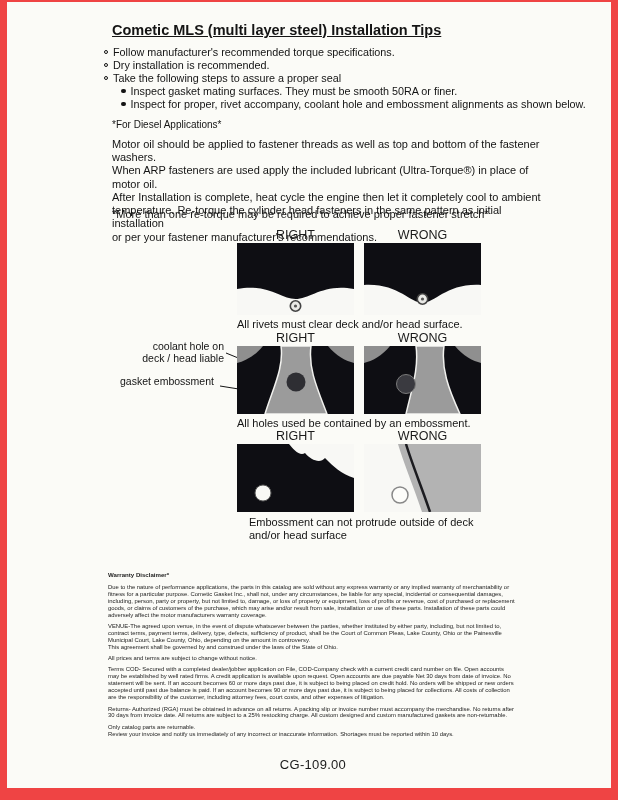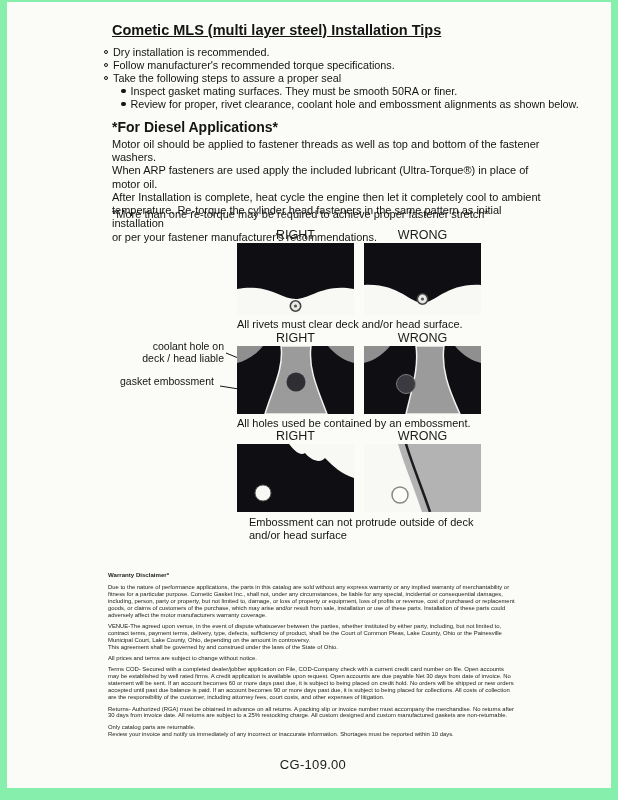--- a/index.html
+++ b/index.html
@@ -1,31 +1,31 @@
 <!DOCTYPE html>
 <html><head>
 <meta charset="utf-8">
 <style>
   * { margin:0; padding:0; box-sizing:border-box; }
   html,body { width:618px; height:800px; }
   body { font-family:"Liberation Sans", sans-serif; color:#141414; background:#2b2b2b; }
-  .frame { position:relative; width:618px; height:800px; background:#86efac; overflow:hidden; }
+  .frame { position:relative; width:618px; height:800px; background:#ef4444; overflow:hidden; }
   .sheet { position:absolute; left:7px; top:2px; right:7px; bottom:12px; background:#fbfbf7; }
 
   .title { position:absolute; left:112px; top:22px; font-size:14.5px; font-weight:bold;
            text-decoration:underline; }
 
   .tips { position:absolute; left:104px; top:46px; list-style:none; }
   .tip { display:flex; align-items:flex-start; gap:5px; height:13px; font-size:10.8px; }
   .tip.sub { margin-left:17px; }
   .mk { flex:0 0 auto; width:4px; height:4px; border-radius:50%; margin-top:3.5px; }
   .mk.hollow { border:1px solid #141414; }
   .mk.filled { background:#141414; width:4.5px; height:4.5px; }
 
-  .h2 { position:absolute; left:112px; top:119px; font-size:14px; font-weight:bold; }
+  .h2 { position:absolute; left:112px; top:119px; font-size:10px; font-weight:normal; }
   .body-text { position:absolute; left:112px; width:430px; font-size:11px; line-height:13.2px;
                white-space:pre-line; }
 
   .colhead { position:absolute; width:117px; text-align:center; font-size:12.5px; color:#1a1a1a; }
   .diagram { position:absolute; width:117px; display:block; }
   .caption { position:absolute; font-size:11px; line-height:13px; white-space:pre-line; }
   .callout { position:absolute; font-size:10.5px; line-height:11.5px; white-space:pre-line; }
   .connectors { position:absolute; left:180px; top:340px; pointer-events:none; }
 
   .disclaimer { position:absolute; left:108px; top:572px; width:408px;
@@ -40,37 +40,37 @@
 <body>
 
 <div class="frame">
   <div class="sheet"></div>
 
   <h1 class="title">Cometic MLS (multi layer steel) Installation Tips</h1>
 
   <ul class="tips">
     <li class="tip">
       <span class="mk hollow"></span>
-      <span>Dry installation is recommended.</span>
+      <span>Follow manufacturer's recommended torque specifications.</span>
     </li>
     <li class="tip">
       <span class="mk hollow"></span>
-      <span>Follow manufacturer's recommended torque specifications.</span>
+      <span>Dry installation is recommended.</span>
     </li>
     <li class="tip">
       <span class="mk hollow"></span>
       <span>Take the following steps to assure a proper seal</span>
     </li>
     <li class="tip sub">
       <span class="mk filled"></span>
       <span>Inspect gasket mating surfaces.  They must be smooth 50RA or finer.</span>
     </li>
     <li class="tip sub">
       <span class="mk filled"></span>
-      <span>Review for proper, rivet clearance, coolant hole and embossment alignments as shown below.</span>
+      <span>Inspect for proper, rivet accompany, coolant hole and embossment alignments as shown below.</span>
     </li>
   </ul>
 
   <h2 class="h2">*For Diesel Applications*</h2>
   <p class="body-text" style="top:138px;">Motor oil should be applied to fastener threads as well as top and bottom of the fastener washers.
 When ARP fasteners are used apply the included lubricant (Ultra-Torque®) in place of motor oil.</p>
   <p class="body-text" style="top:171px;margin-top:20px;">After Installation is complete, heat cycle the engine then let it completely cool to ambient
 temperature. Re-torque the cylinder head fasteners in the same pattern as initial installation
 or per your fastener manufacturer's recommendations.</p>
   <p class="body-text" style="top:208px;">*More than one re-torque may be required to achieve proper fastener stretch*</p>

